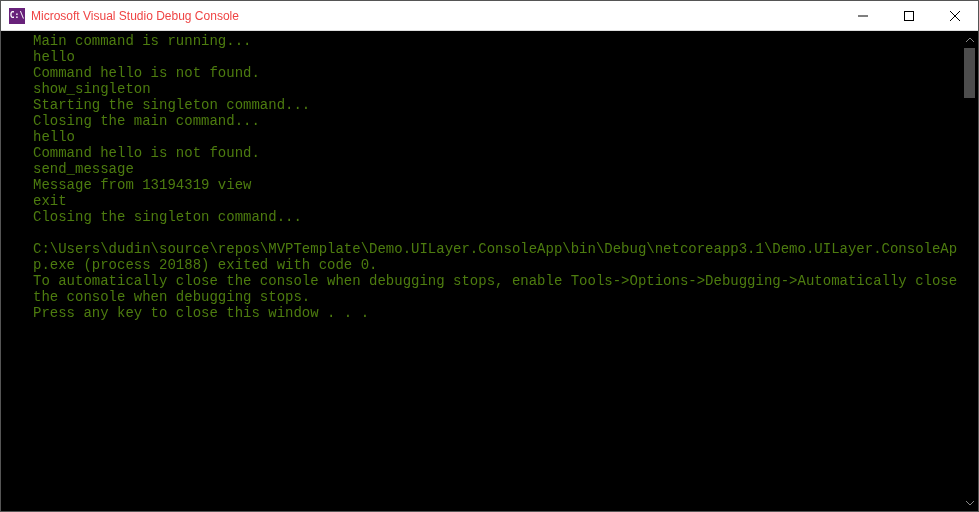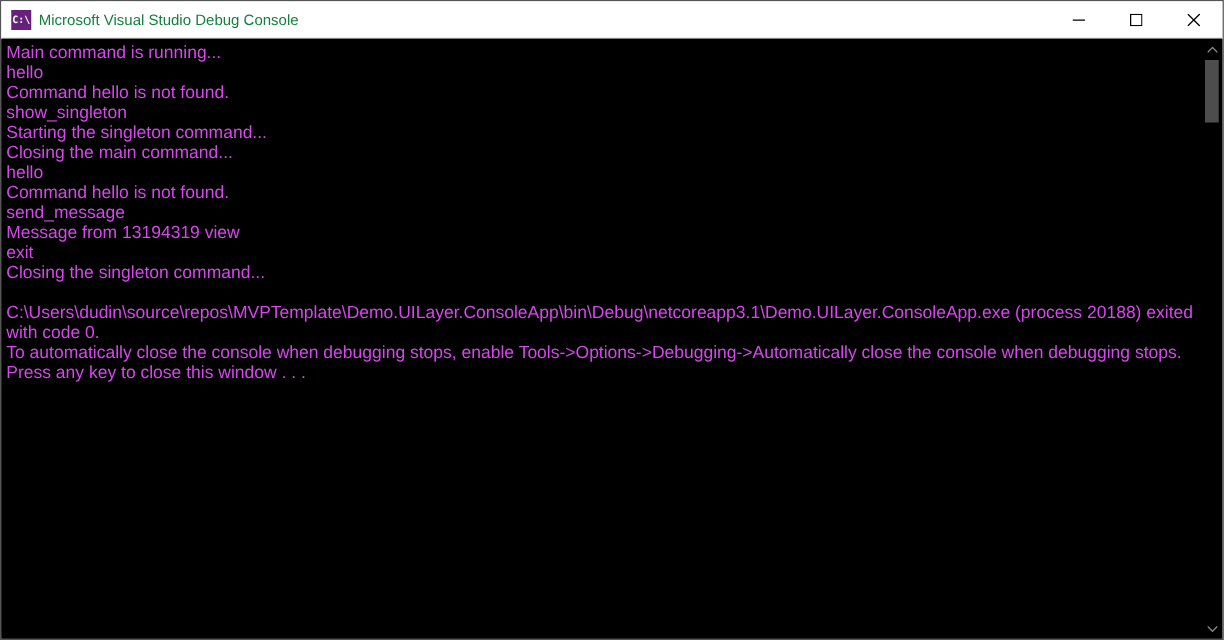--- a/index.html
+++ b/index.html
@@ -31,21 +31,21 @@
       display: flex;
       align-items: center;
       justify-content: center;
       color: #fff;
       font-size: 8px;
       font-weight: bold;
       font-family: Consolas, monospace;
     }
     .titlebar-text {
       font-size: 12px;
-      color: #15803d;
+      color: #ef4444;
       flex: 1;
     }
     .titlebar-controls {
       display: flex;
       height: 100%;
     }
     .titlebar-btn {
       width: 46px;
       height: 100%;
       display: flex;
@@ -57,28 +57,29 @@
       cursor: pointer;
     }
     .console-area-wrapper {
       display: flex;
       height: calc(100% - 30px);
       background: #000;
     }
     .console-area {
       flex: 1;
       background: #000;
-      color: #d946ef;
-      font-family: Liberation Sans, sans-serif;
+      color: #4d7c0f;
+      font-family: Liberation Mono, monospace;
       font-size: 14px;
       line-height: 16px;
       padding: 2px 0 2px 4px;
       white-space: pre-wrap;
       word-break: break-all;
       overflow: hidden;
+      margin-left: 28px;
     }
     .scrollbar {
       width: 17px;
       background: #000;
       position: relative;
       border-left: 0;
     }
     .scrollbar-arrow {
       width: 17px;
       height: 17px;

